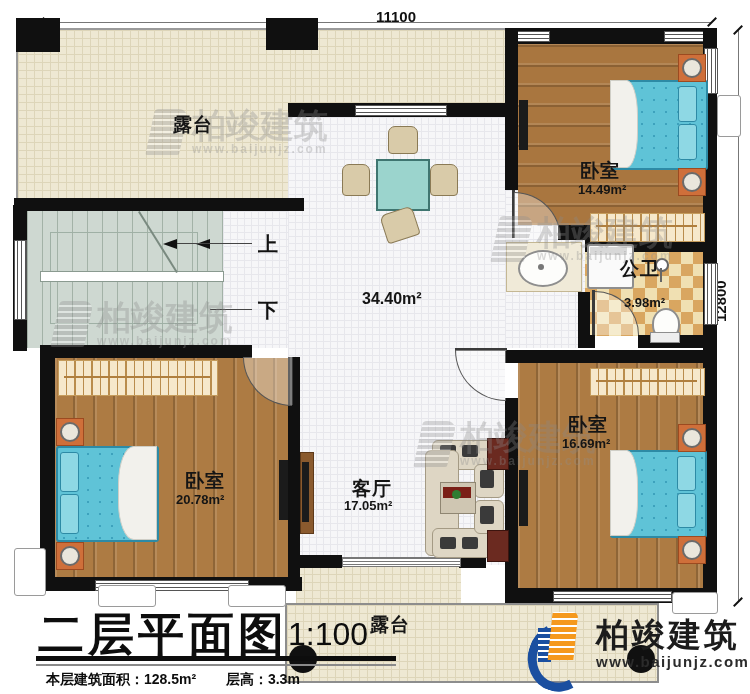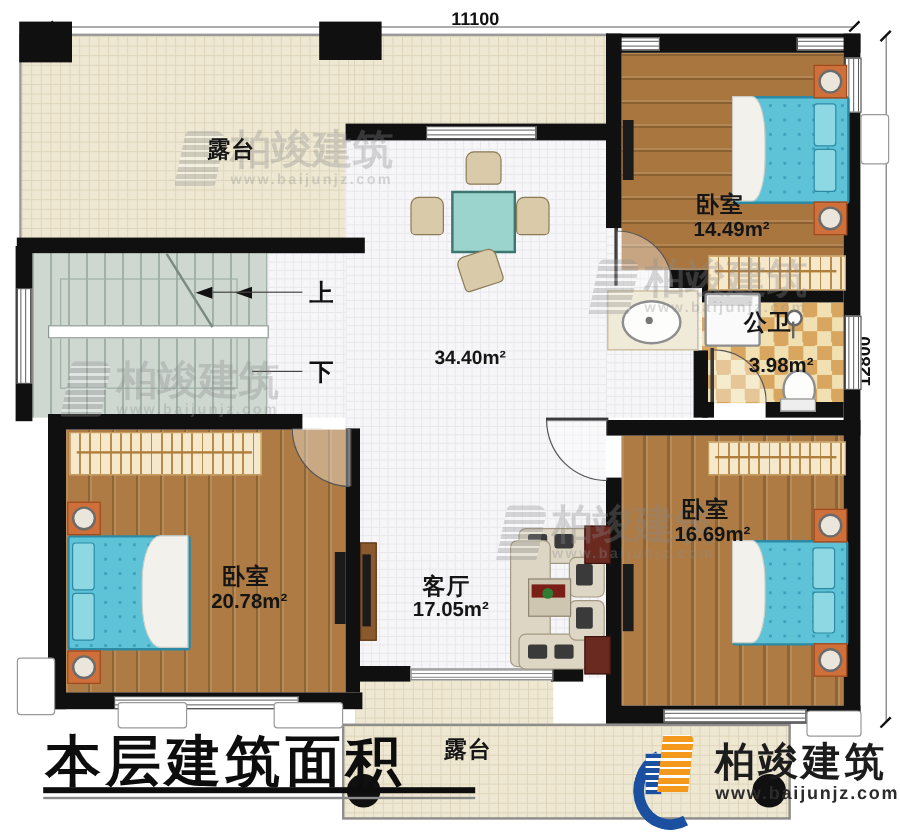--- a/index.html
+++ b/index.html
@@ -23,21 +23,21 @@
     background-image:repeating-linear-gradient(90deg,#a3b2a7 0 1px,transparent 1px 15px);}
   .checker{position:absolute;background:repeating-conic-gradient(#d9a660 0% 25%,#f0e0b2 0% 50%);background-size:24px 24px;}
   
   .win{position:absolute;background:#fff;border:1px solid #555;
     background-image:linear-gradient(#555 1px,transparent 1px);background-size:100% 4px;background-position:0 2px;}
   .winv{position:absolute;background:#fff;border:1px solid #555;
     background-image:linear-gradient(90deg,#555 1px,transparent 1px);background-size:4px 100%;background-position:2px 0;}
   .pilaster{position:absolute;background:#fff;border:1.5px solid #9a9a9a;border-radius:3px;}
   
   .rlab{position:absolute;color:#151515;font-weight:bold;font-size:19px;letter-spacing:1px;white-space:nowrap;}
-  .ralab{position:absolute;color:#151515;font-weight:bold;font-size:17px;white-space:nowrap;}
+  .ralab{position:absolute;color:#151515;font-weight:bold;font-size:13px;white-space:nowrap;}
   .dimlab{position:absolute;color:#111;font-weight:bold;font-size:15px;font-family:"Liberation Sans",sans-serif;}
   .dimline{position:absolute;background:#777;}
   .tick{position:absolute;width:12px;height:2px;background:#111;transform:rotate(-45deg);}
   
   .bed{position:absolute;background:#5fc3d7;border:2px solid #2d8aa5;border-radius:3px;
     background-image:radial-gradient(#3da2bd 1.2px,transparent 1.3px);background-size:12px 12px;}
   .blanket{position:absolute;background:#f2f1ec;border:1px solid #cfcec6;}
   .pillow{position:absolute;background:#8ed8e4;border:1.5px solid #2d8aa5;border-radius:3px;}
   .nstand{position:absolute;background:#cf6f3a;border:1.5px solid #9c4a20;}
   .nlamp{position:absolute;width:16px;height:16px;border-radius:50%;background:#eae6dc;border:2px solid #6b6b6b;}
@@ -282,23 +282,29 @@
   <div class="rlab" style="left:620px;top:256px;">公卫</div>
   <div class="ralab" style="left:624px;top:295px;">3.98m²</div>
   <div class="rlab" style="left:185px;top:468px;">卧室</div>
   <div class="ralab" style="left:176px;top:492px;">20.78m²</div>
   <div class="rlab" style="left:352px;top:476px;font-family:Liberation Serif, serif;">客厅</div>
   <div class="ralab" style="left:344px;top:498px;text-align:center;">17.05m²</div>
   <div class="rlab" style="left:568px;top:412px;">卧室</div>
   <div class="ralab" style="left:562px;top:436px;">16.69m²</div>
   <div class="rlab" style="left:370px;top:612px;">露台</div>
 
-  <div class="title-cn" style="left:38px;top:604px;">本层建筑面积</div>
+  <div class="title-cn" style="left:38px;top:604px;">二层平面图</div>
+  <div class="title-scale" style="left:288px;top:616px;">1:100</div>
   <div class="abs" style="left:36px;top:656px;width:360px;height:5px;background:#0d0d0d;"></div>
   <div class="abs" style="left:36px;top:664px;width:360px;height:1.5px;background:#8a8a8a;"></div>
+  <div class="title-info" style="left:46px;top:671px;">
+    <span>本层建筑面积：</span><span>128.5m²</span>
+    <span style="display:inline-block;width:22px;"></span>
+    <span>层高：</span><span>3.3m</span>
+  </div>
 
   <div class="logo-wrap" style="left:528px;top:612px;">
     <div class="logo-glyph">
       <div class="logo-swoosh"></div>
       <div class="logo-bldg2"></div>
       <div class="logo-bldg"></div>
     </div>
     <div>
       <div class="logo-text">柏竣建筑</div>
       <div class="logo-url">www.baijunjz.com</div>

